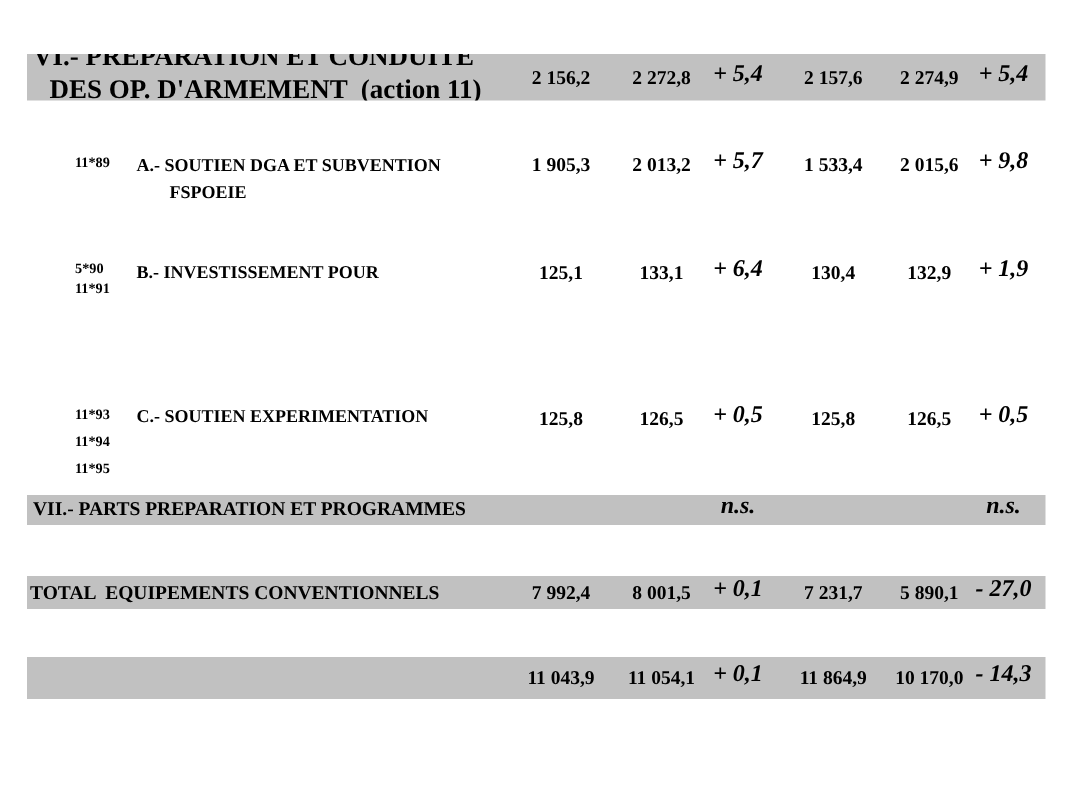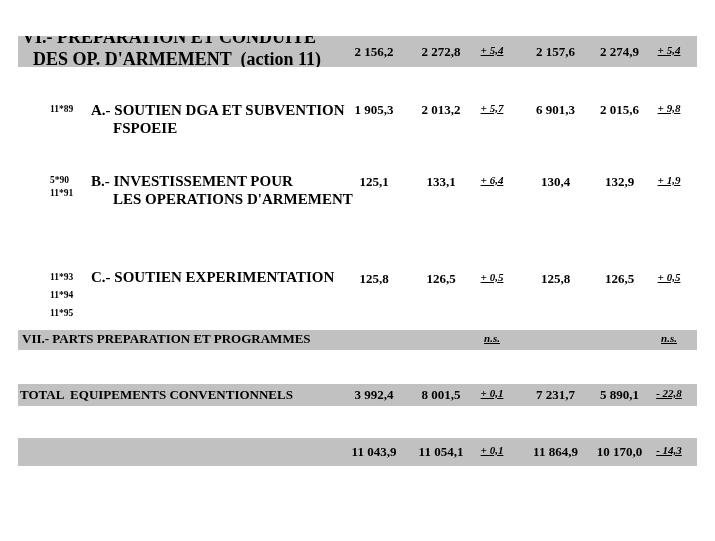--- a/index.html
+++ b/index.html
@@ -6,24 +6,24 @@
   .page{position:relative;width:715px;height:541px;background:#ffffff;overflow:hidden;
         font-family:"Liberation Serif","DejaVu Serif",serif;color:#000;}
   .band{position:absolute;left:18px;width:679px;background:#c1c1c1;}
   .band-vi{top:36px;height:31px;overflow:hidden;}
   .band-vii{top:330px;height:20px;}
   .band-tc{top:384px;height:22px;}
   .band-tp{top:438px;height:28px;}
   .hline{position:absolute;left:4px;font-weight:bold;font-size:18px;line-height:16px;white-space:pre;}
   .hline1{top:-7px;}
   .hline2{top:15px;left:15px;}
-  .lbl{position:absolute;font-weight:bold;font-size:15px;white-space:pre;line-height:14px;}
+  .lbl{position:absolute;font-weight:bold;font-size:12px;white-space:pre;line-height:14px;}
   .code{position:absolute;left:50px;font-weight:bold;font-size:9.5px;line-height:10px;}
   .num{position:absolute;font-weight:bold;font-size:13px;text-align:center;white-space:pre;line-height:14px;}
-  .pct{font-style:italic;font-size:11px;transform:translateY(-2px);text-decoration:underline;}
+  .pct{font-style:italic;font-size:16px;transform:translateY(-2px);}
   .c1{left:340px;width:68px;}
   .c2{left:412px;width:58px;}
   .c3{left:464px;width:56px;}
   .c4{left:524px;width:63px;}
   .c5{left:590px;width:59px;}
   .c6{left:642px;width:54px;}
   .r-vi{top:45px;} .r-a{top:103px;} .r-b{top:175px;} .r-c{top:272px;}
   .r-vii{top:333px;} .r-tc{top:388px;} .r-tp{top:445px;}
 </style>
 </head>
@@ -41,28 +41,27 @@
   <span class="num c4 r-vi">2 157,6</span>
   <span class="num c5 r-vi">2 274,9</span>
   <span class="num c6 r-vi pct">+ 5,4</span>
 
   <span class="code" style="top:104px">11*89</span>
   <div class="lbl" style="left:91px;top:103px">A.- SOUTIEN DGA ET SUBVENTION</div>
   <div class="lbl" style="left:113px;top:121px">FSPOEIE</div>
   <span class="num c1 r-a">1 905,3</span>
   <span class="num c2 r-a">2 013,2</span>
   <span class="num c3 r-a pct">+ 5,7</span>
-  <span class="num c4 r-a">6 901,3</span>
+  <span class="num c4 r-a">1 533,4</span>
   <span class="num c5 r-a">2 015,6</span>
   <span class="num c6 r-a pct">+ 9,8</span>
 
   <span class="code" style="top:175px">5*90</span>
   <span class="code" style="top:188px">11*91</span>
   <div class="lbl" style="left:91px;top:174px">B.- INVESTISSEMENT POUR</div>
-  <div class="lbl" style="left:113px;top:192px">LES OPERATIONS D'ARMEMENT</div>
   <span class="num c1 r-b">125,1</span>
   <span class="num c2 r-b">133,1</span>
   <span class="num c3 r-b pct">+ 6,4</span>
   <span class="num c4 r-b">130,4</span>
   <span class="num c5 r-b">132,9</span>
   <span class="num c6 r-b pct">+ 1,9</span>
 
   <span class="code" style="top:272px">11*93</span>
   <span class="code" style="top:290px">11*94</span>
   <span class="code" style="top:308px">11*95</span>
@@ -74,26 +73,26 @@
   <span class="num c5 r-c">126,5</span>
   <span class="num c6 r-c pct">+ 0,5</span>
 
   <div class="band band-vii"></div>
   <div class="lbl" style="left:22px;top:332px;font-size:13px">VII.- PARTS PREPARATION ET PROGRAMMES</div>
   <span class="num c3 r-vii pct">n.s.</span>
   <span class="num c6 r-vii pct">n.s.</span>
 
   <div class="band band-tc"></div>
   <div class="lbl" style="left:20px;top:388px;font-size:13px">TOTAL  EQUIPEMENTS CONVENTIONNELS</div>
-  <span class="num c1 r-tc">3 992,4</span>
+  <span class="num c1 r-tc">7 992,4</span>
   <span class="num c2 r-tc">8 001,5</span>
   <span class="num c3 r-tc pct">+ 0,1</span>
   <span class="num c4 r-tc">7 231,7</span>
   <span class="num c5 r-tc">5 890,1</span>
-  <span class="num c6 r-tc pct">- 22,8</span>
+  <span class="num c6 r-tc pct">- 27,0</span>
 
   <div class="band band-tp"></div>
   <span class="num c1 r-tp">11 043,9</span>
   <span class="num c2 r-tp">11 054,1</span>
   <span class="num c3 r-tp pct">+ 0,1</span>
   <span class="num c4 r-tp">11 864,9</span>
   <span class="num c5 r-tp">10 170,0</span>
   <span class="num c6 r-tp pct">- 14,3</span>
 
 </div>

